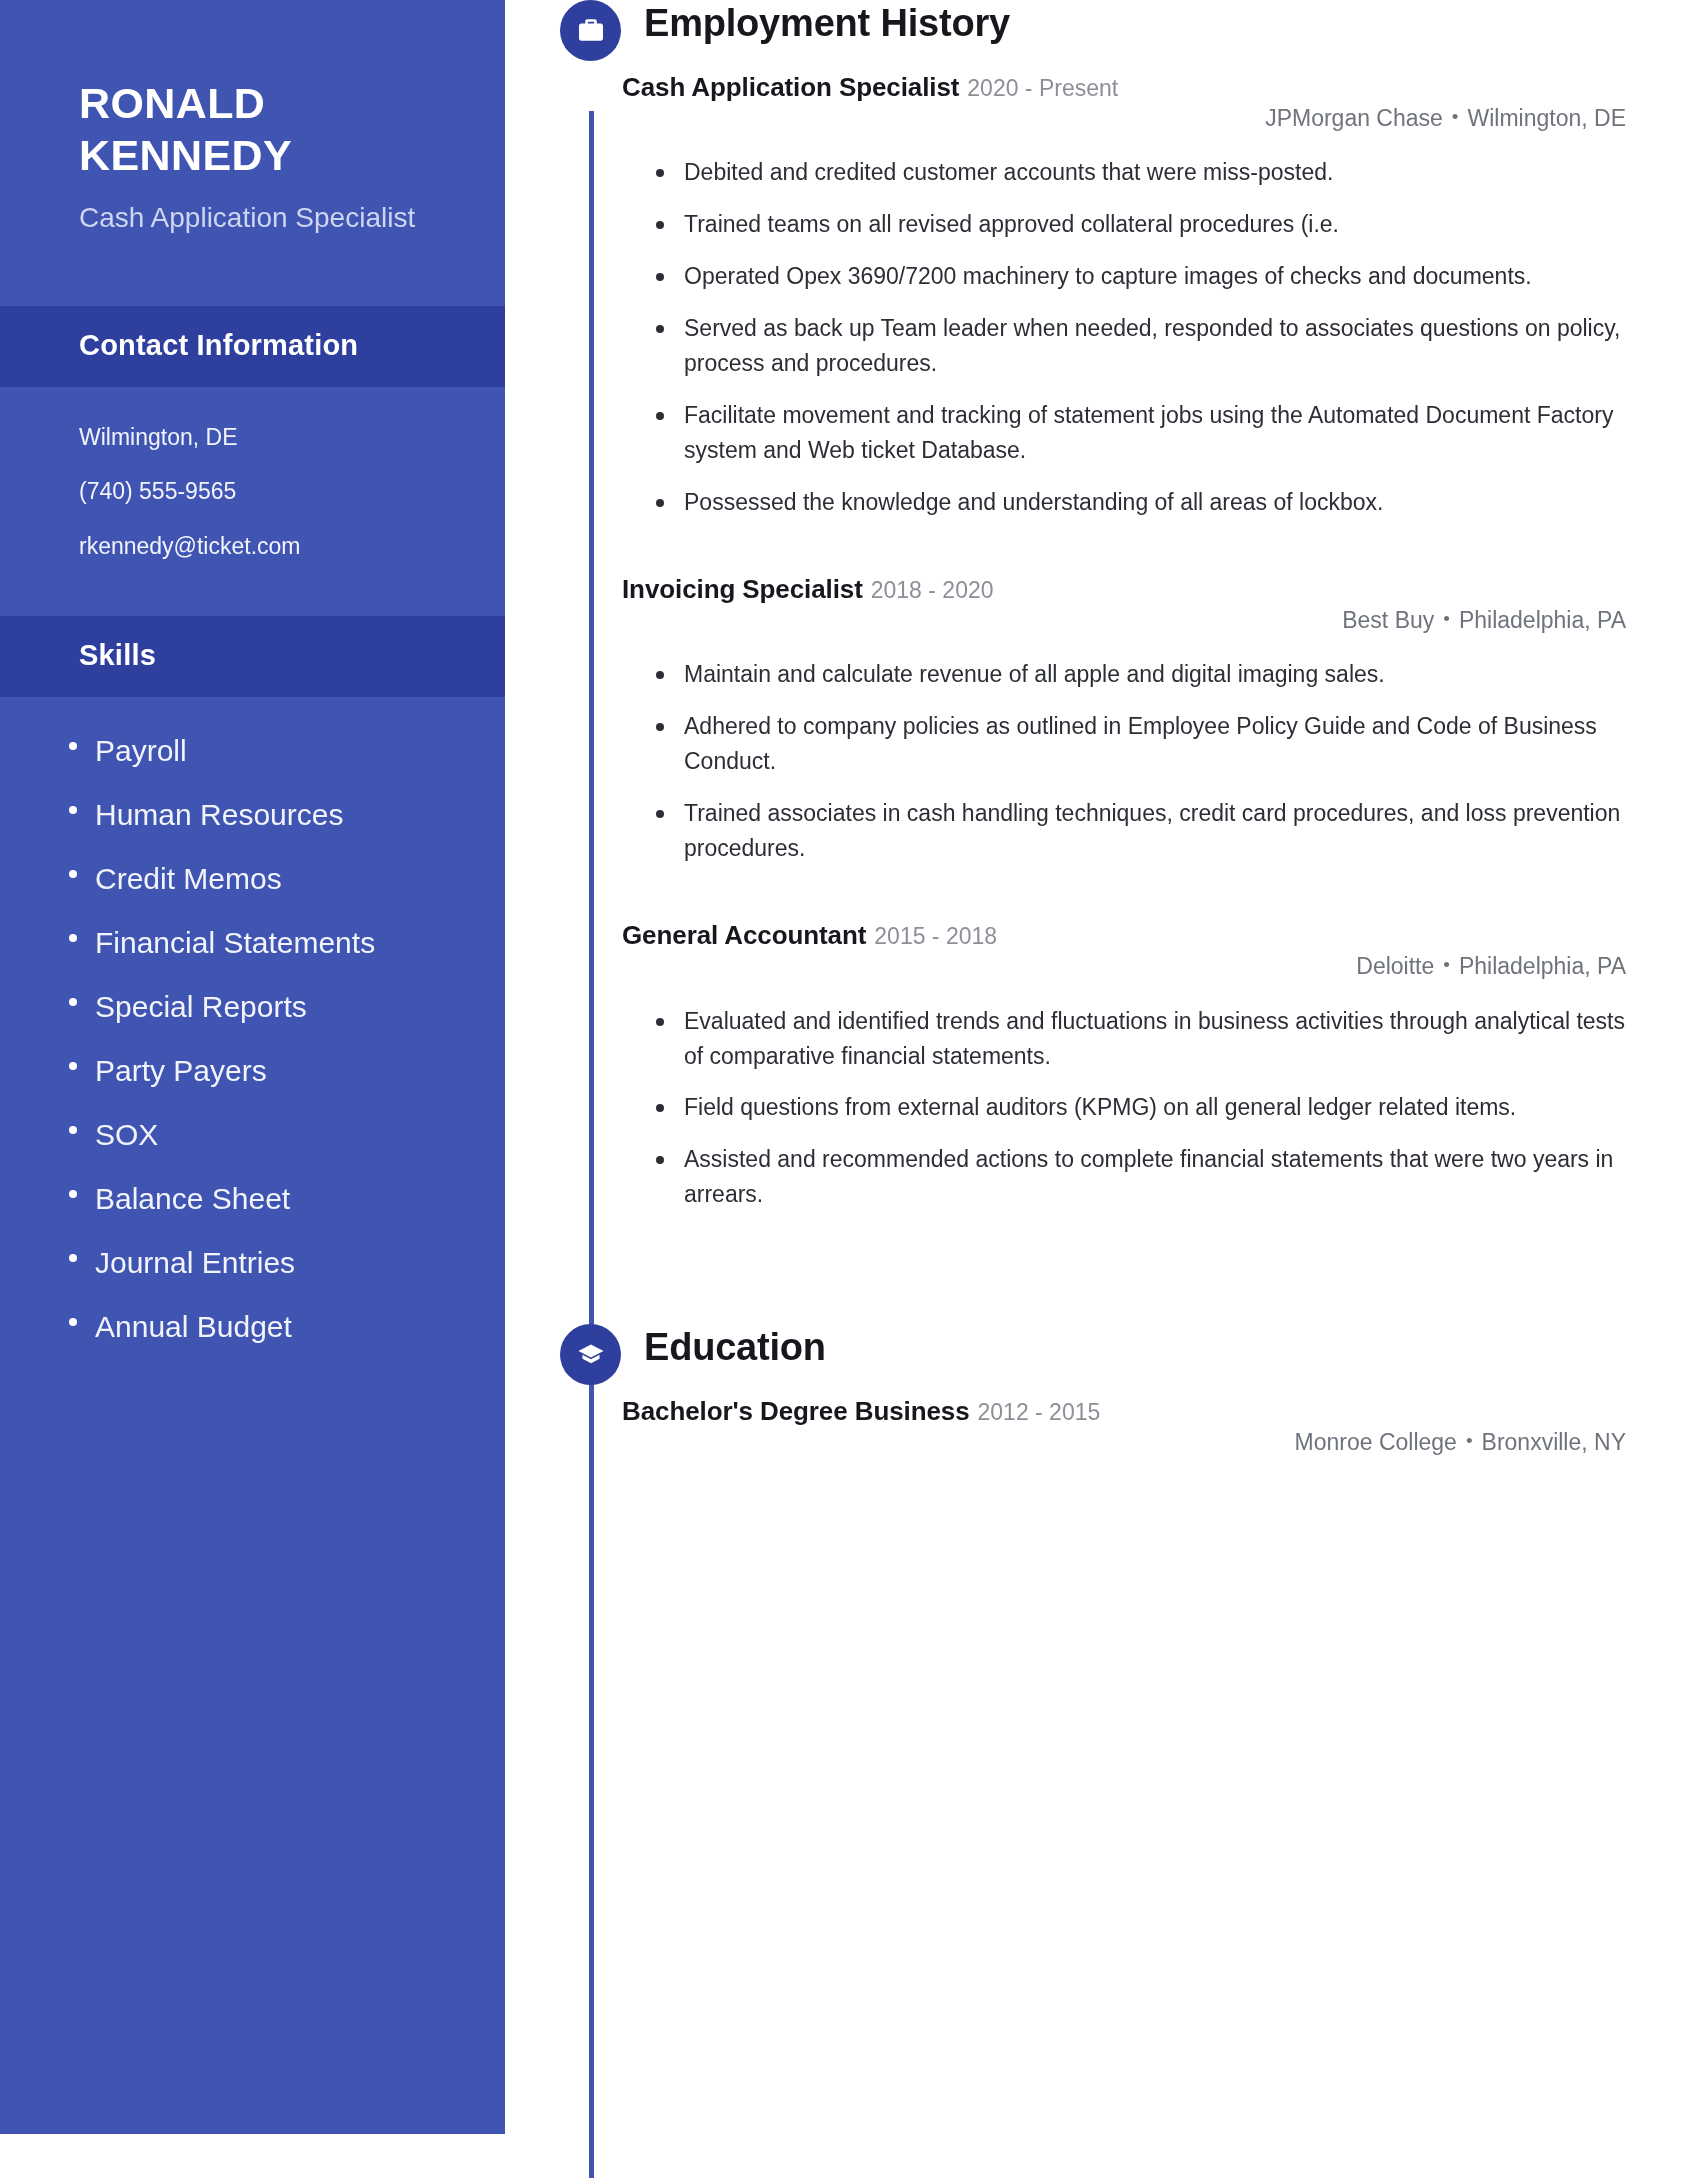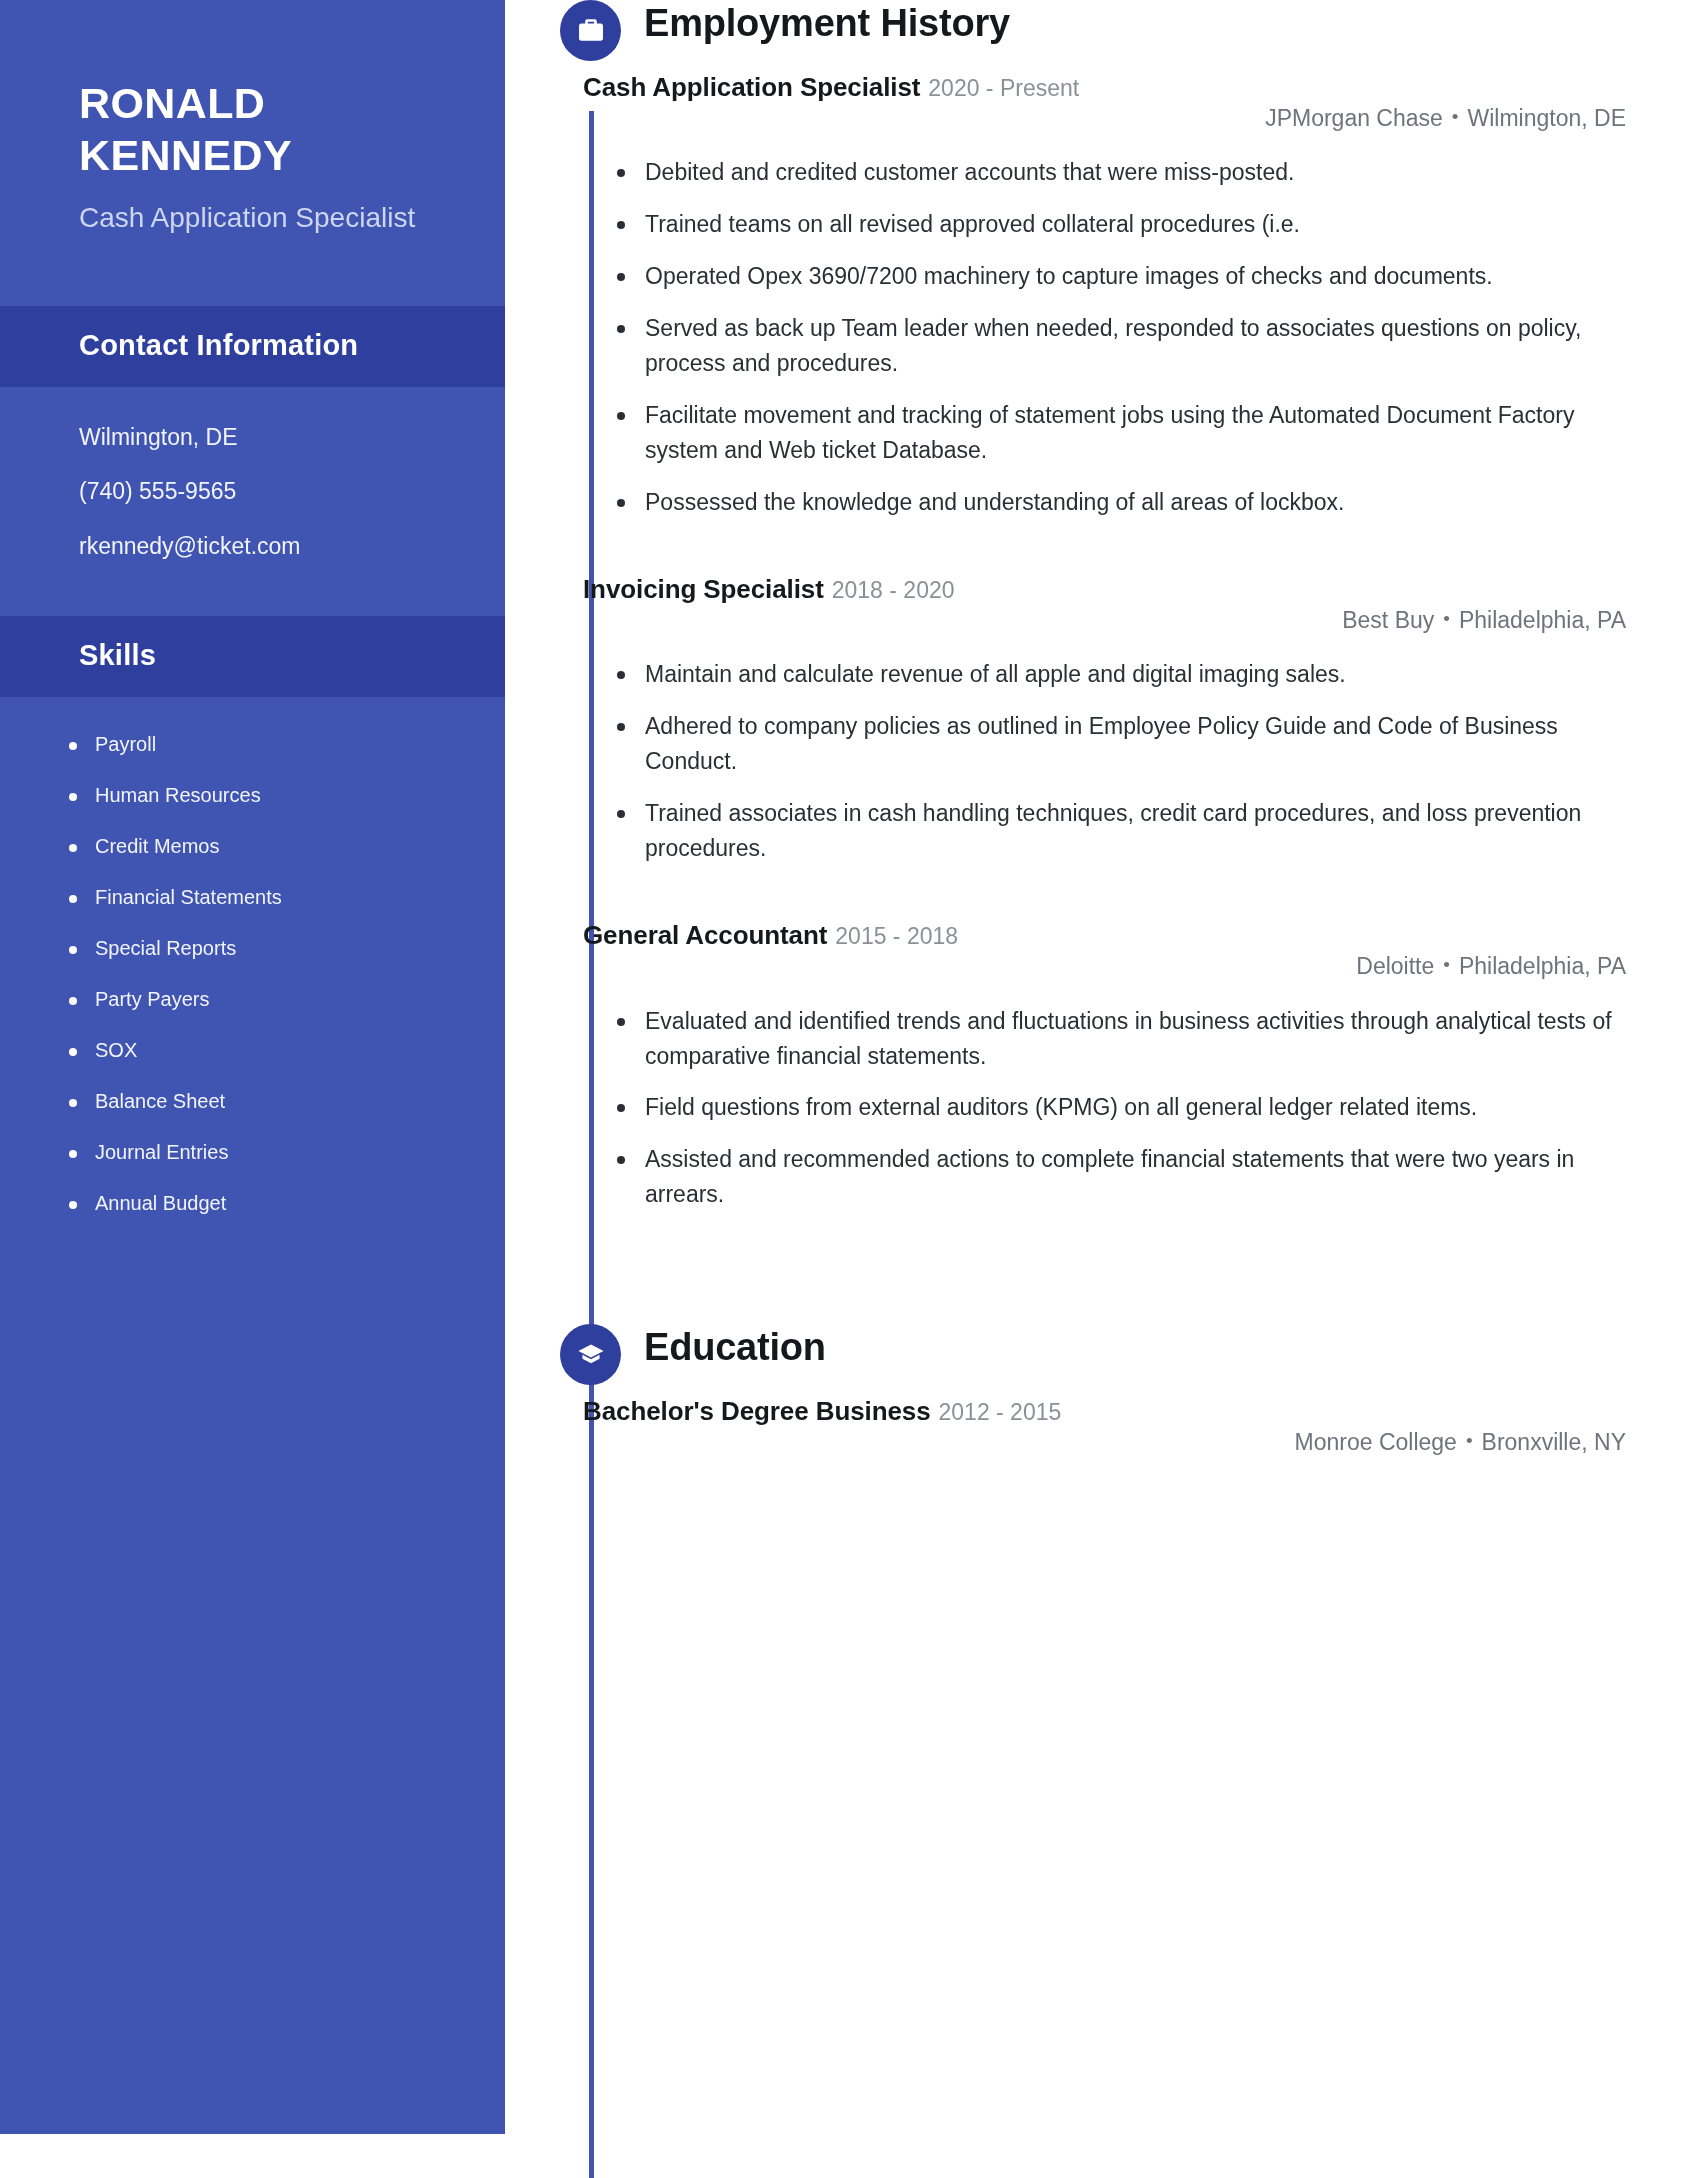--- a/index.html
+++ b/index.html
@@ -80,21 +80,21 @@
   }
 
   .skills-list {
     list-style: none;
     margin: 0;
     padding: 34px 50px 0 95px;
   }
   .skills-list li {
     position: relative;
     color: #f2f4fc;
-    font-size: 20px;
+    font-size: 30px;
     line-height: 1.3;
     margin-bottom: 25px;
   }
   .skills-list li .dot {
     position: absolute;
     left: -26px;
     top: 11px;
     width: 8px;
     height: 8px;
     border-radius: 50%;
@@ -150,21 +150,21 @@
     margin: 0;
     padding: 0 0 0 139px;
     color: #16181d;
     font-size: 38px;
     font-weight: bold;
     line-height: 1.22;
     letter-spacing: -0.2px;
   }
 
   .entries {
-    padding-left: 78px;
+    padding-left: 117px;
     padding-right: 57px;
   }
   .entry {
     margin-top: 10px;
   }
   .entry + .entry {
     margin-top: 53px;
   }
   .entry-title-row {
     line-height: 1.25;

